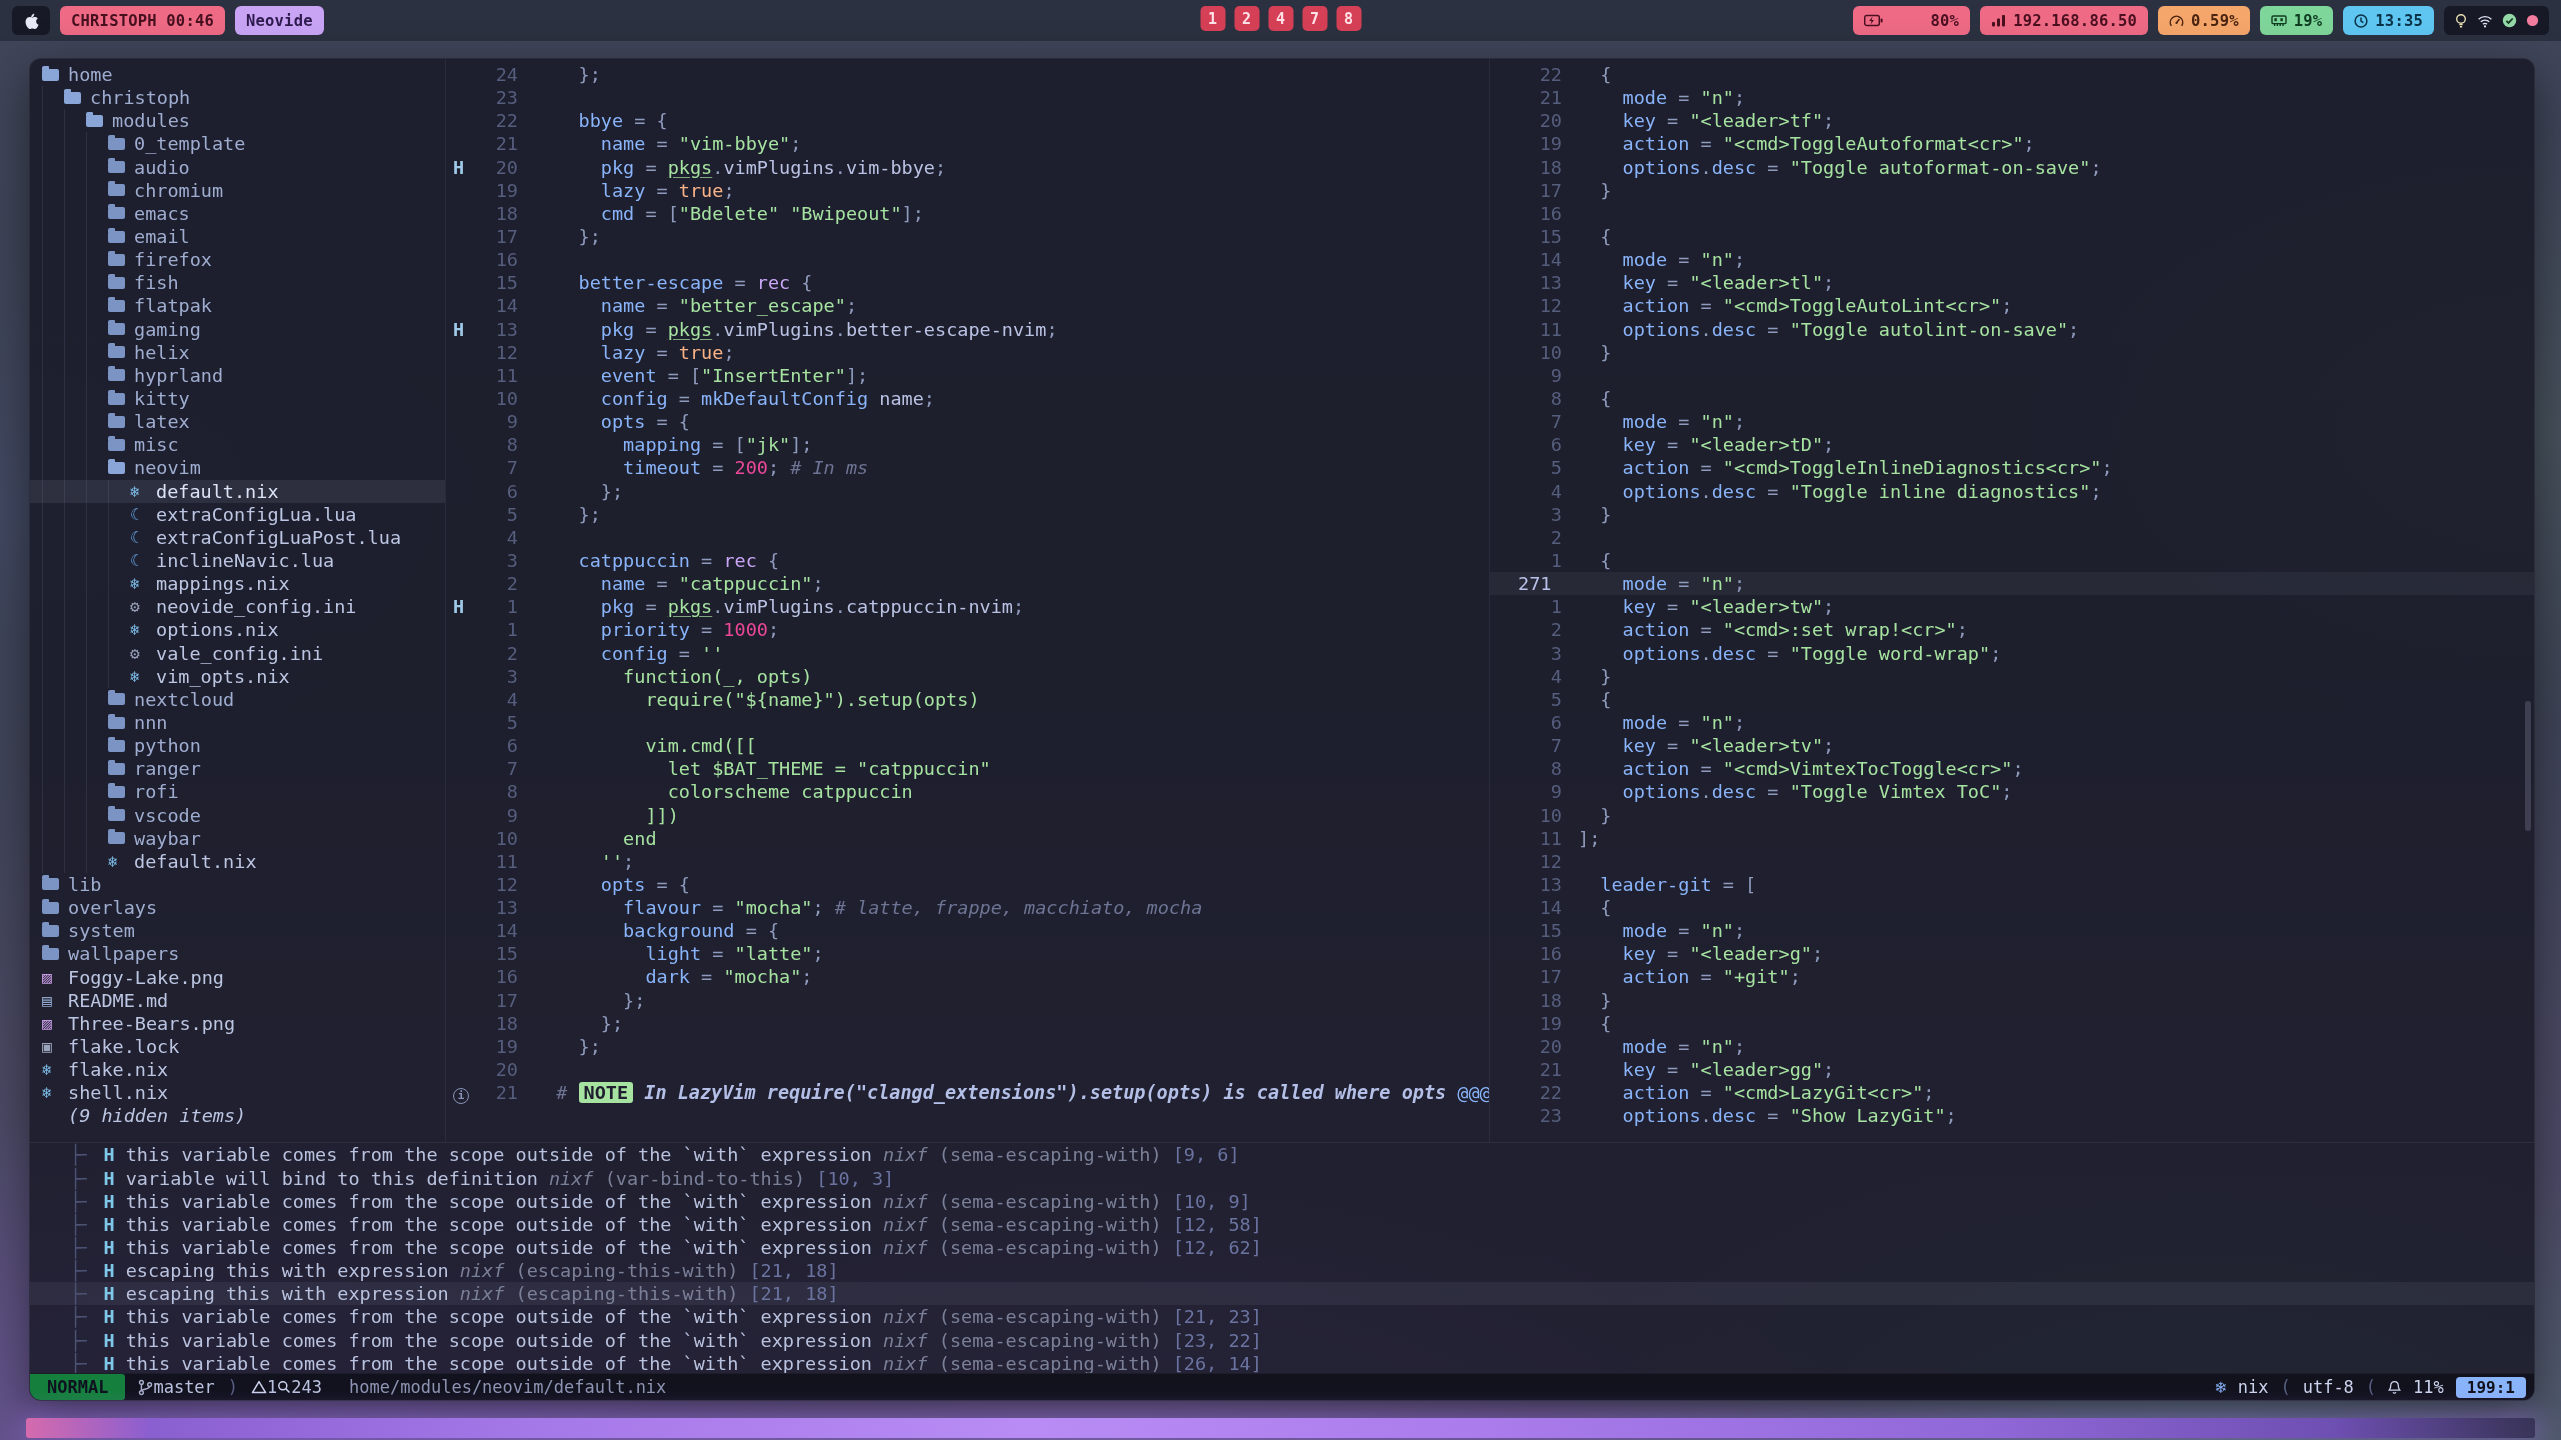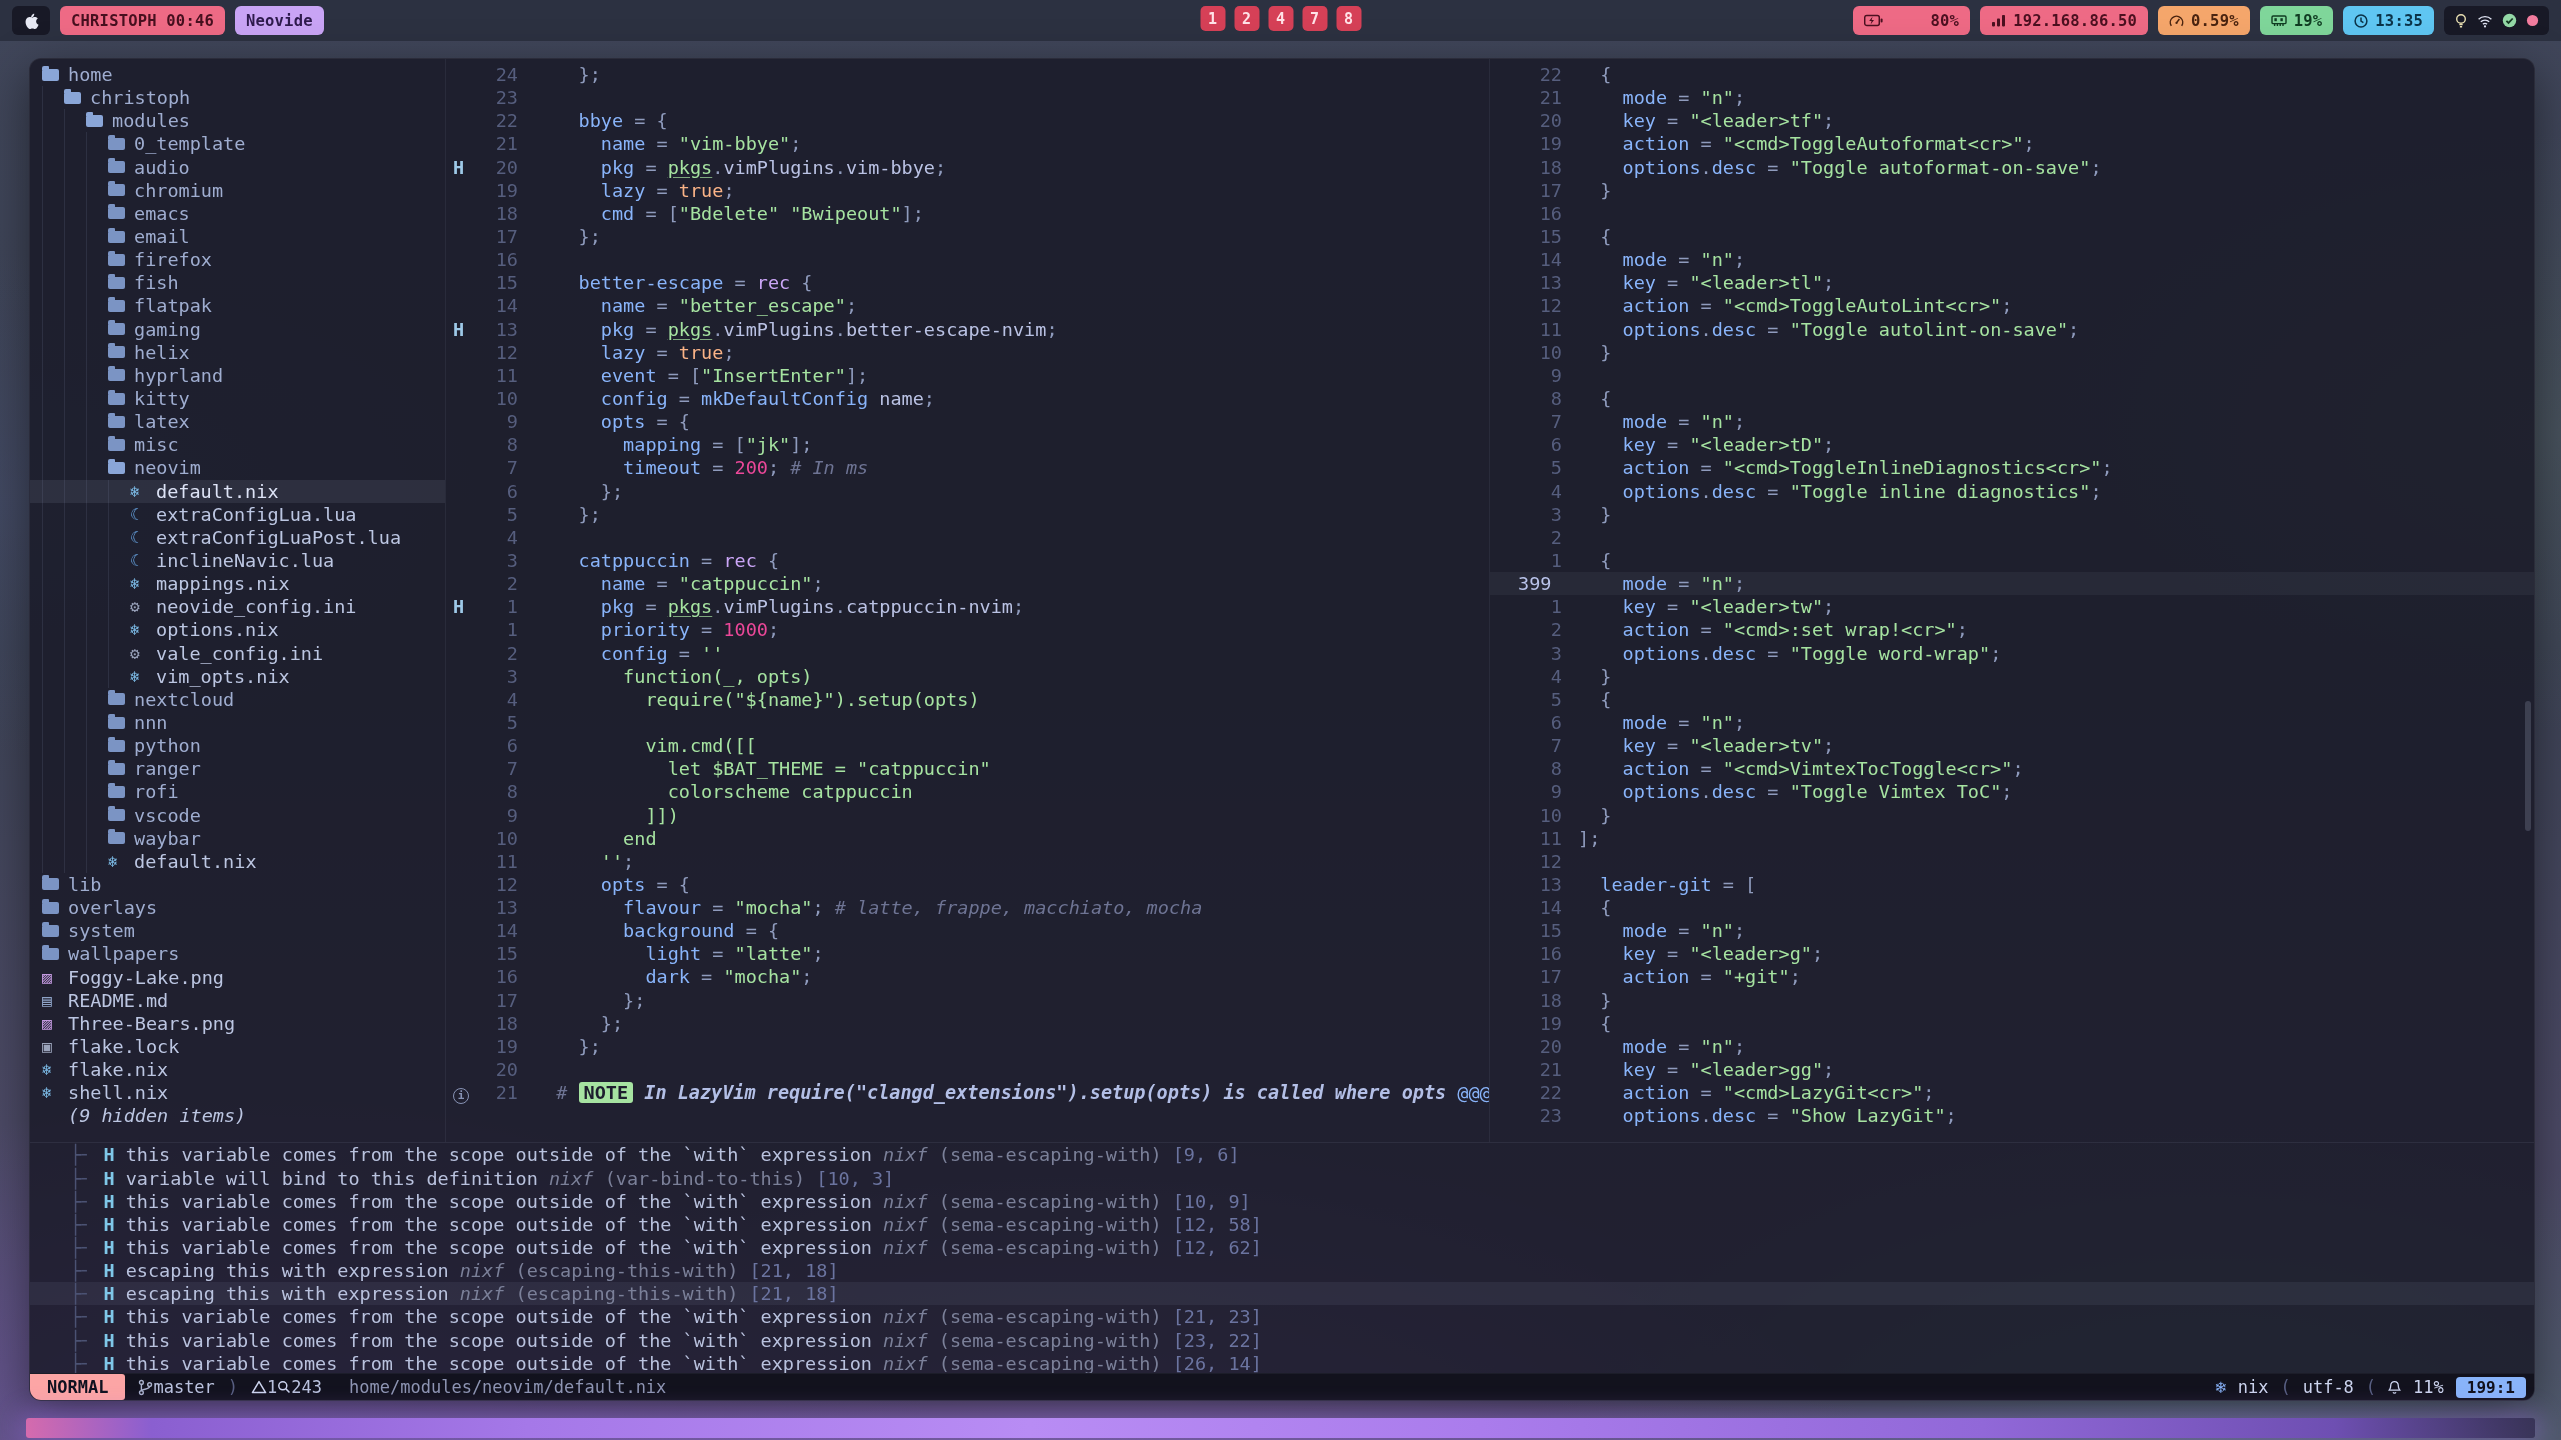--- a/index.html
+++ b/index.html
@@ -85,21 +85,21 @@
   .q-guide{color:#4b5273}
   .q-sev{color:#7fc7e8;font-weight:bold}
   .q-msg{color:#b9c2de}
   .q-src{color:#7b8099;font-style:italic}
   .q-code{color:#7b8099}
   .q-pos{color:#6b74a0}
   
   .statusline{height:27px;margin-top:auto;display:flex;align-items:center;gap:13px;
     background:rgba(16,16,26,.88);border-top:1px solid rgba(205,214,244,.06);
     font-size:17px;padding-right:8px}
-  .mode-chip{background:#fca5a5;color:#0f1120;font-weight:bold;height:100%;display:flex;
+  .mode-chip{background:#15803d;color:#0f1120;font-weight:bold;height:100%;display:flex;
     align-items:center;padding:0 17px;font-size:17px;border-radius:0 3px 3px 0}
   .sl-group{display:inline-flex;align-items:center;color:#bac2de}
   .sl-sep{color:#585f82}
   .sl-path{color:#8e95b3;margin-left:14px}
   .sl-right{margin-left:auto;display:inline-flex;align-items:center;gap:12px;color:#ccd4ee}
   .snowflake{color:#89b4fa;font-size:17px}
   .pos-chip{background:#89b4fa;color:#11111b;font-weight:bold;border-radius:4px;padding:1px 11px;font-size:16px}
   .scrollthumb{position:absolute;right:3px;top:642px;width:6px;height:130px;border-radius:3px;
     background:rgba(205,214,244,.18)}
   
@@ -594,21 +594,21 @@
           <span class="lnum">2</span>
           <span class="codeseg"></span>
         </div>
         <div class="crow">
           <span class="sign"></span>
           <span class="lnum">1</span>
           <span class="codeseg"><span class="t-p">  {</span></span>
         </div>
         <div class="crow cur">
           <span class="sign"></span>
-          <span class="lnum curn">399</span>
+          <span class="lnum curn">271</span>
           <span class="codeseg"><span class="t-p">    </span><span class="t-id">mode</span><span class="t-p"> = </span><span class="t-s">"n"</span><span class="t-p">;</span></span>
         </div>
         <div class="crow">
           <span class="sign"></span>
           <span class="lnum">1</span>
           <span class="codeseg"><span class="t-p">    </span><span class="t-id">key</span><span class="t-p"> = </span><span class="t-s">"&lt;leader&gt;tw"</span><span class="t-p">;</span></span>
         </div>
         <div class="crow">
           <span class="sign"></span>
           <span class="lnum">2</span>

